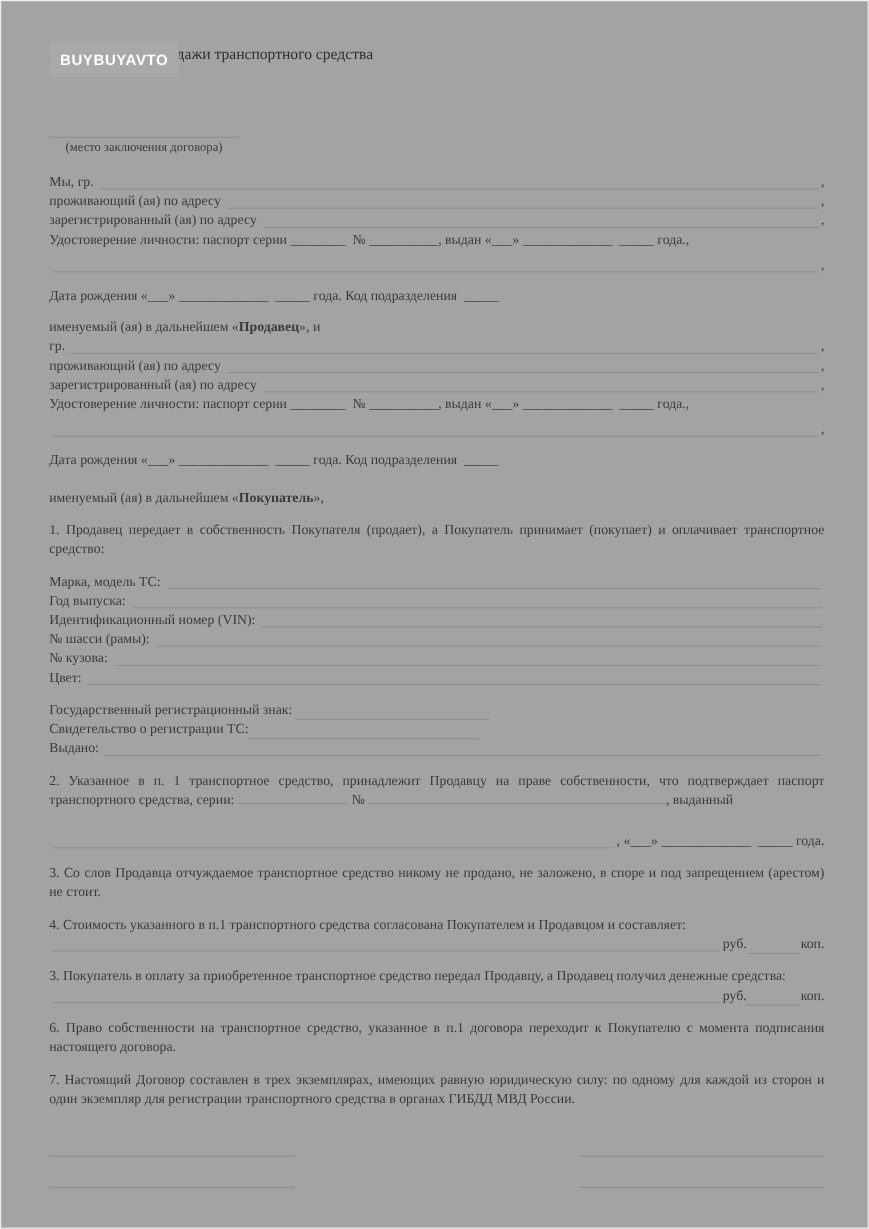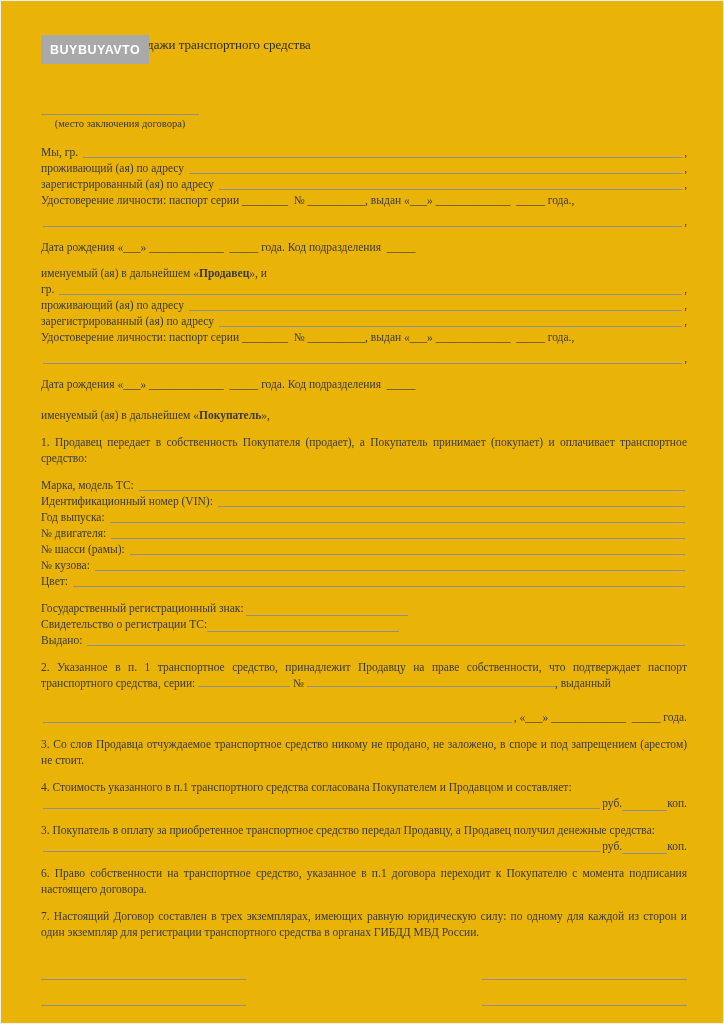--- a/index.html
+++ b/index.html
@@ -5,21 +5,21 @@
   * { margin:0; padding:0; box-sizing:border-box; }
   html, body { width:724px; height:1024px; overflow:hidden; }
   body {
     background:#ffffff;
     font-family:"Liberation Serif","DejaVu Serif",serif;
     color:#3a3a3a;
     font-size:11.5px;
     line-height:16px;
     position:relative;
   }
-  .page { width:724px; height:1024px; padding:26px 36px 0 40px; background:#eab308; border:1px solid #f0f0f0; }
+  .page { width:724px; height:1024px; padding:26px 36px 0 40px; background:#a3a3a3; border:1px solid #f0f0f0; }
 
   
   .header { position:relative; height:56px; }
   .logo {
     position:absolute; left:0; top:8px;
     background:#a9a9a9; color:#ffffff;
     font-family:"Liberation Sans","DejaVu Sans",sans-serif;
     font-weight:bold; font-size:12.5px; letter-spacing:.5px;
     padding:7px 9px 6px 9px;
   }
@@ -124,29 +124,25 @@
         <span class="pre">именуемый (ая) в дальнейшем «</span>
         <span class="pre b">Покупатель</span>
         <span class="pre">»,</span>
       </div>
       <div class="para" style="margin-top: 11px;"><span class="">1. Продавец передает в собственность Покупателя (продает), а Покупатель принимает (покупает) и оплачивает транспортное средство:</span></div>
       <div class="fline" style="margin-top: 11px;">
         <span class="pre">Марка, модель ТС: </span>
         <span class="fill"></span>
       </div>
       <div class="fline">
+        <span class="pre">Год выпуска: </span>
+        <span class="fill"></span>
+      </div>
+      <div class="fline">
         <span class="pre">Идентификационный номер (VIN): </span>
-        <span class="fill"></span>
-      </div>
-      <div class="fline">
-        <span class="pre">Год выпуска: </span>
-        <span class="fill"></span>
-      </div>
-      <div class="fline">
-        <span class="pre">№ двигателя: </span>
         <span class="fill"></span>
       </div>
       <div class="fline">
         <span class="pre">№ шасси (рамы): </span>
         <span class="fill"></span>
       </div>
       <div class="fline">
         <span class="pre">№ кузова: </span>
         <span class="fill"></span>
       </div>

